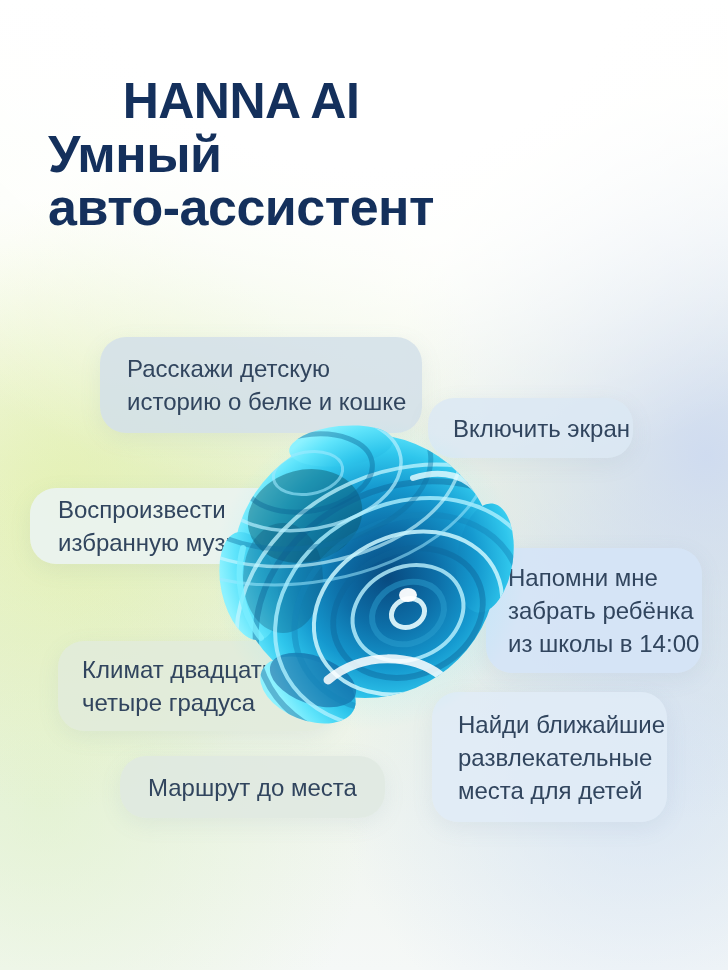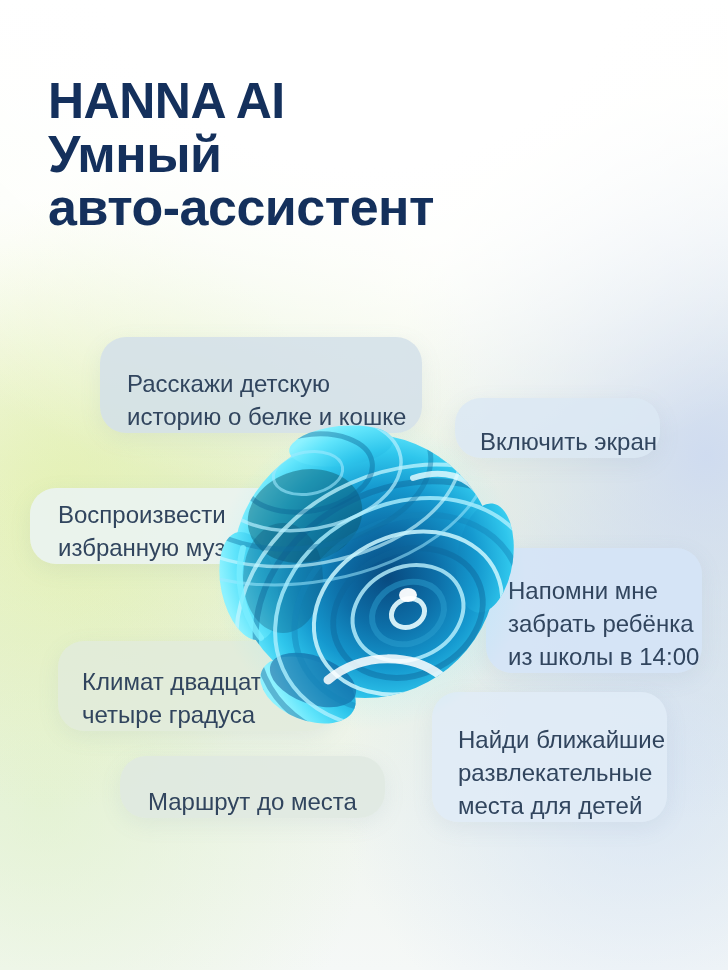--- a/index.html
+++ b/index.html
@@ -16,36 +16,36 @@
       radial-gradient(60% 50% at 97% 47%, rgba(199,213,243,0.80), rgba(199,213,243,0) 75%),
       radial-gradient(55% 40% at 88% 80%, rgba(205,221,247,0.65), rgba(205,221,247,0) 75%),
       radial-gradient(60% 45% at 6% 83%, rgba(221,241,195,0.60), rgba(221,241,195,0) 75%),
       linear-gradient(180deg, #ffffff 0%, #fbfdf6 25%, #eff5e2 48%, #ecf3e4 66%, #f0f5ef 84%, #f5f8f7 100%);
   }
   .title-block{
     position:absolute; left:48px; top:74px; z-index:1;
     color:#14305c; letter-spacing:-0.5px;
   }
   .brand{
-    font-size:50px; font-weight:bold; line-height:54px; margin:0;
+    font-size:50px; font-weight:bold; line-height:54px; margin:0;text-align:center;
   }
   .subtitle{
     font-size:52px; font-weight:bold; line-height:53px; margin:0;
     white-space:pre-line;
   }
   .bubble{
     position:absolute; z-index:2; box-sizing:border-box;
     border-radius:26px;
-    display:flex; align-items:flex-end;
+    display:flex; align-items:center;
     font-size:24px; line-height:33px; color:#31455e;
     white-space:pre-line;
     box-shadow:0 6px 22px rgba(110,140,165,0.10);
   }
   .bubble-story  {left:100px; top:337px; width:322px; height:96px;  padding-left:27px; background:rgba(210,223,233,0.85);}
-  .bubble-screen {left:455px; top:398px; width:205px; height:60px;  padding-left:25px; background:rgba(219,231,243,0.85);}
+  .bubble-screen {left:428px; top:398px; width:205px; height:60px;  padding-left:25px; background:rgba(219,231,243,0.85);}
   .bubble-music  {left:30px;  top:488px; width:262px; height:76px;  padding-left:28px; background:rgba(235,242,242,0.88);}
   .bubble-remind {left:486px; top:548px; width:216px; height:125px; padding-left:22px; background:rgba(213,228,246,0.92);}
   .bubble-climate{left:58px;  top:641px; width:276px; height:90px;  padding-left:24px; background:rgba(224,234,220,0.82);}
   .bubble-route  {left:120px; top:756px; width:265px; height:62px;  padding-left:28px; background:rgba(222,232,224,0.82);}
   .bubble-places {left:432px; top:692px; width:235px; height:130px; padding-left:26px; background:rgba(224,235,246,0.90);}
   .orb{
     position:absolute; left:213px; top:418px; width:312px; height:312px; z-index:3;
   }
 </style>
 </head>

